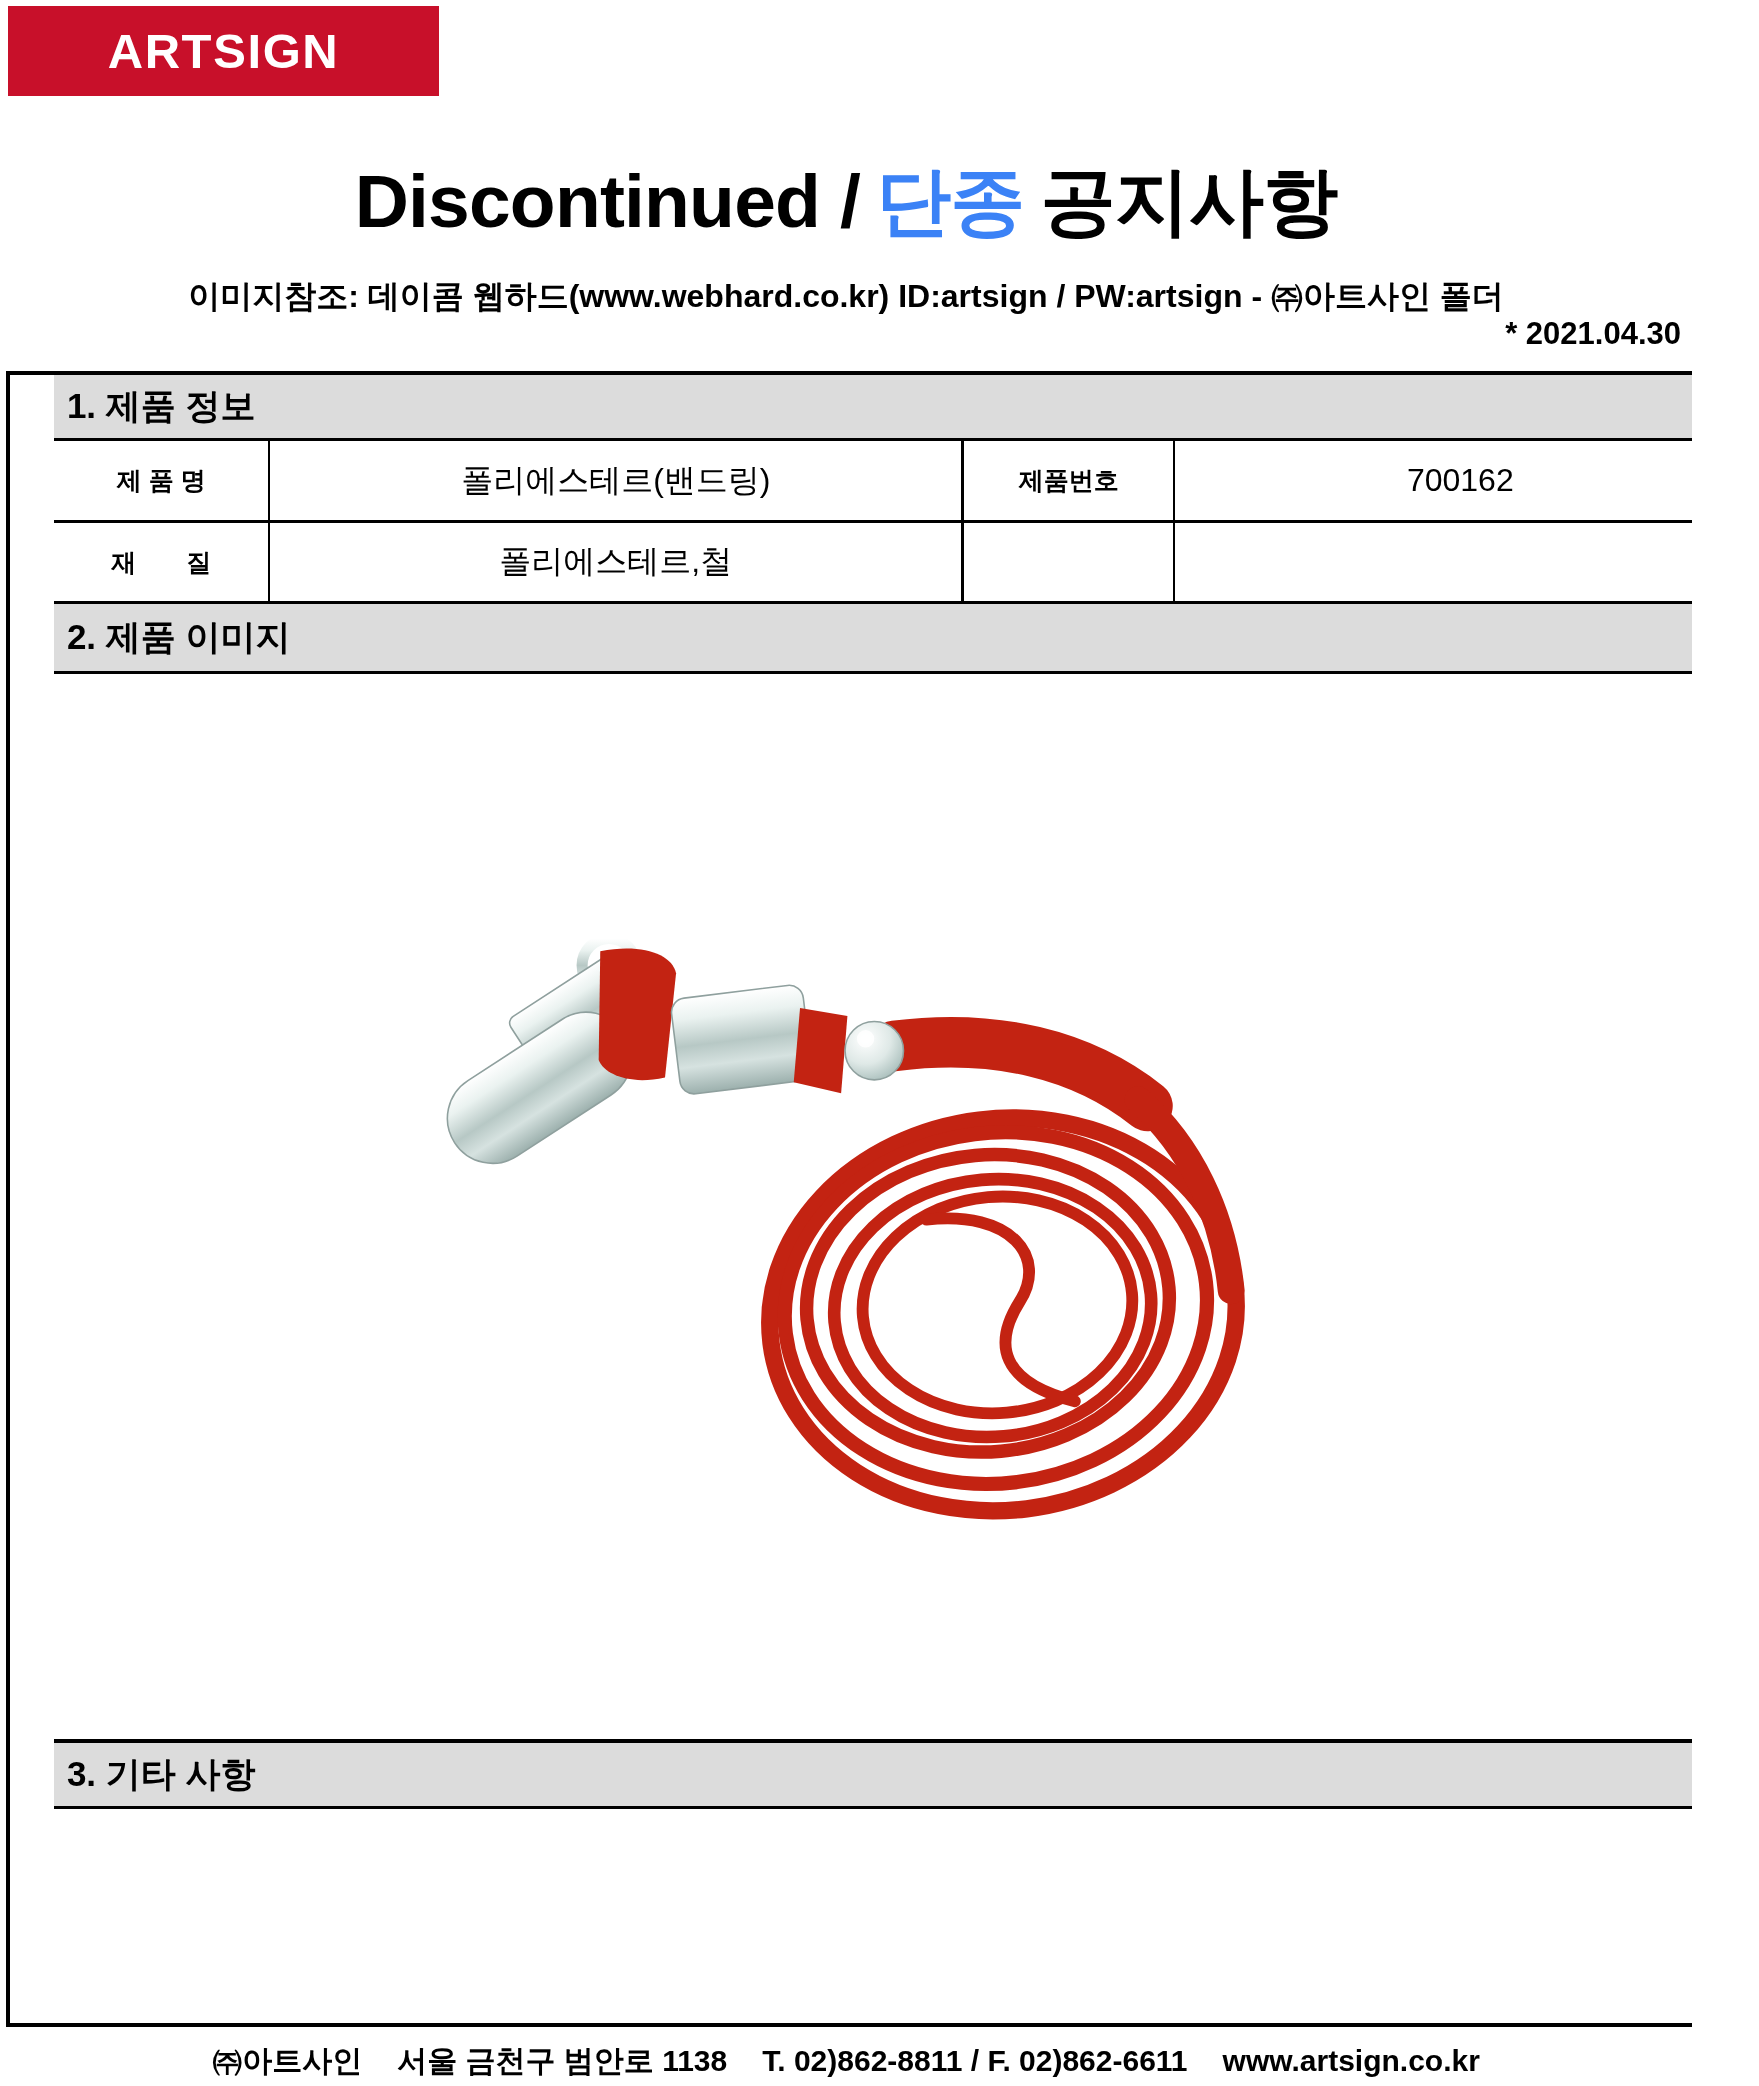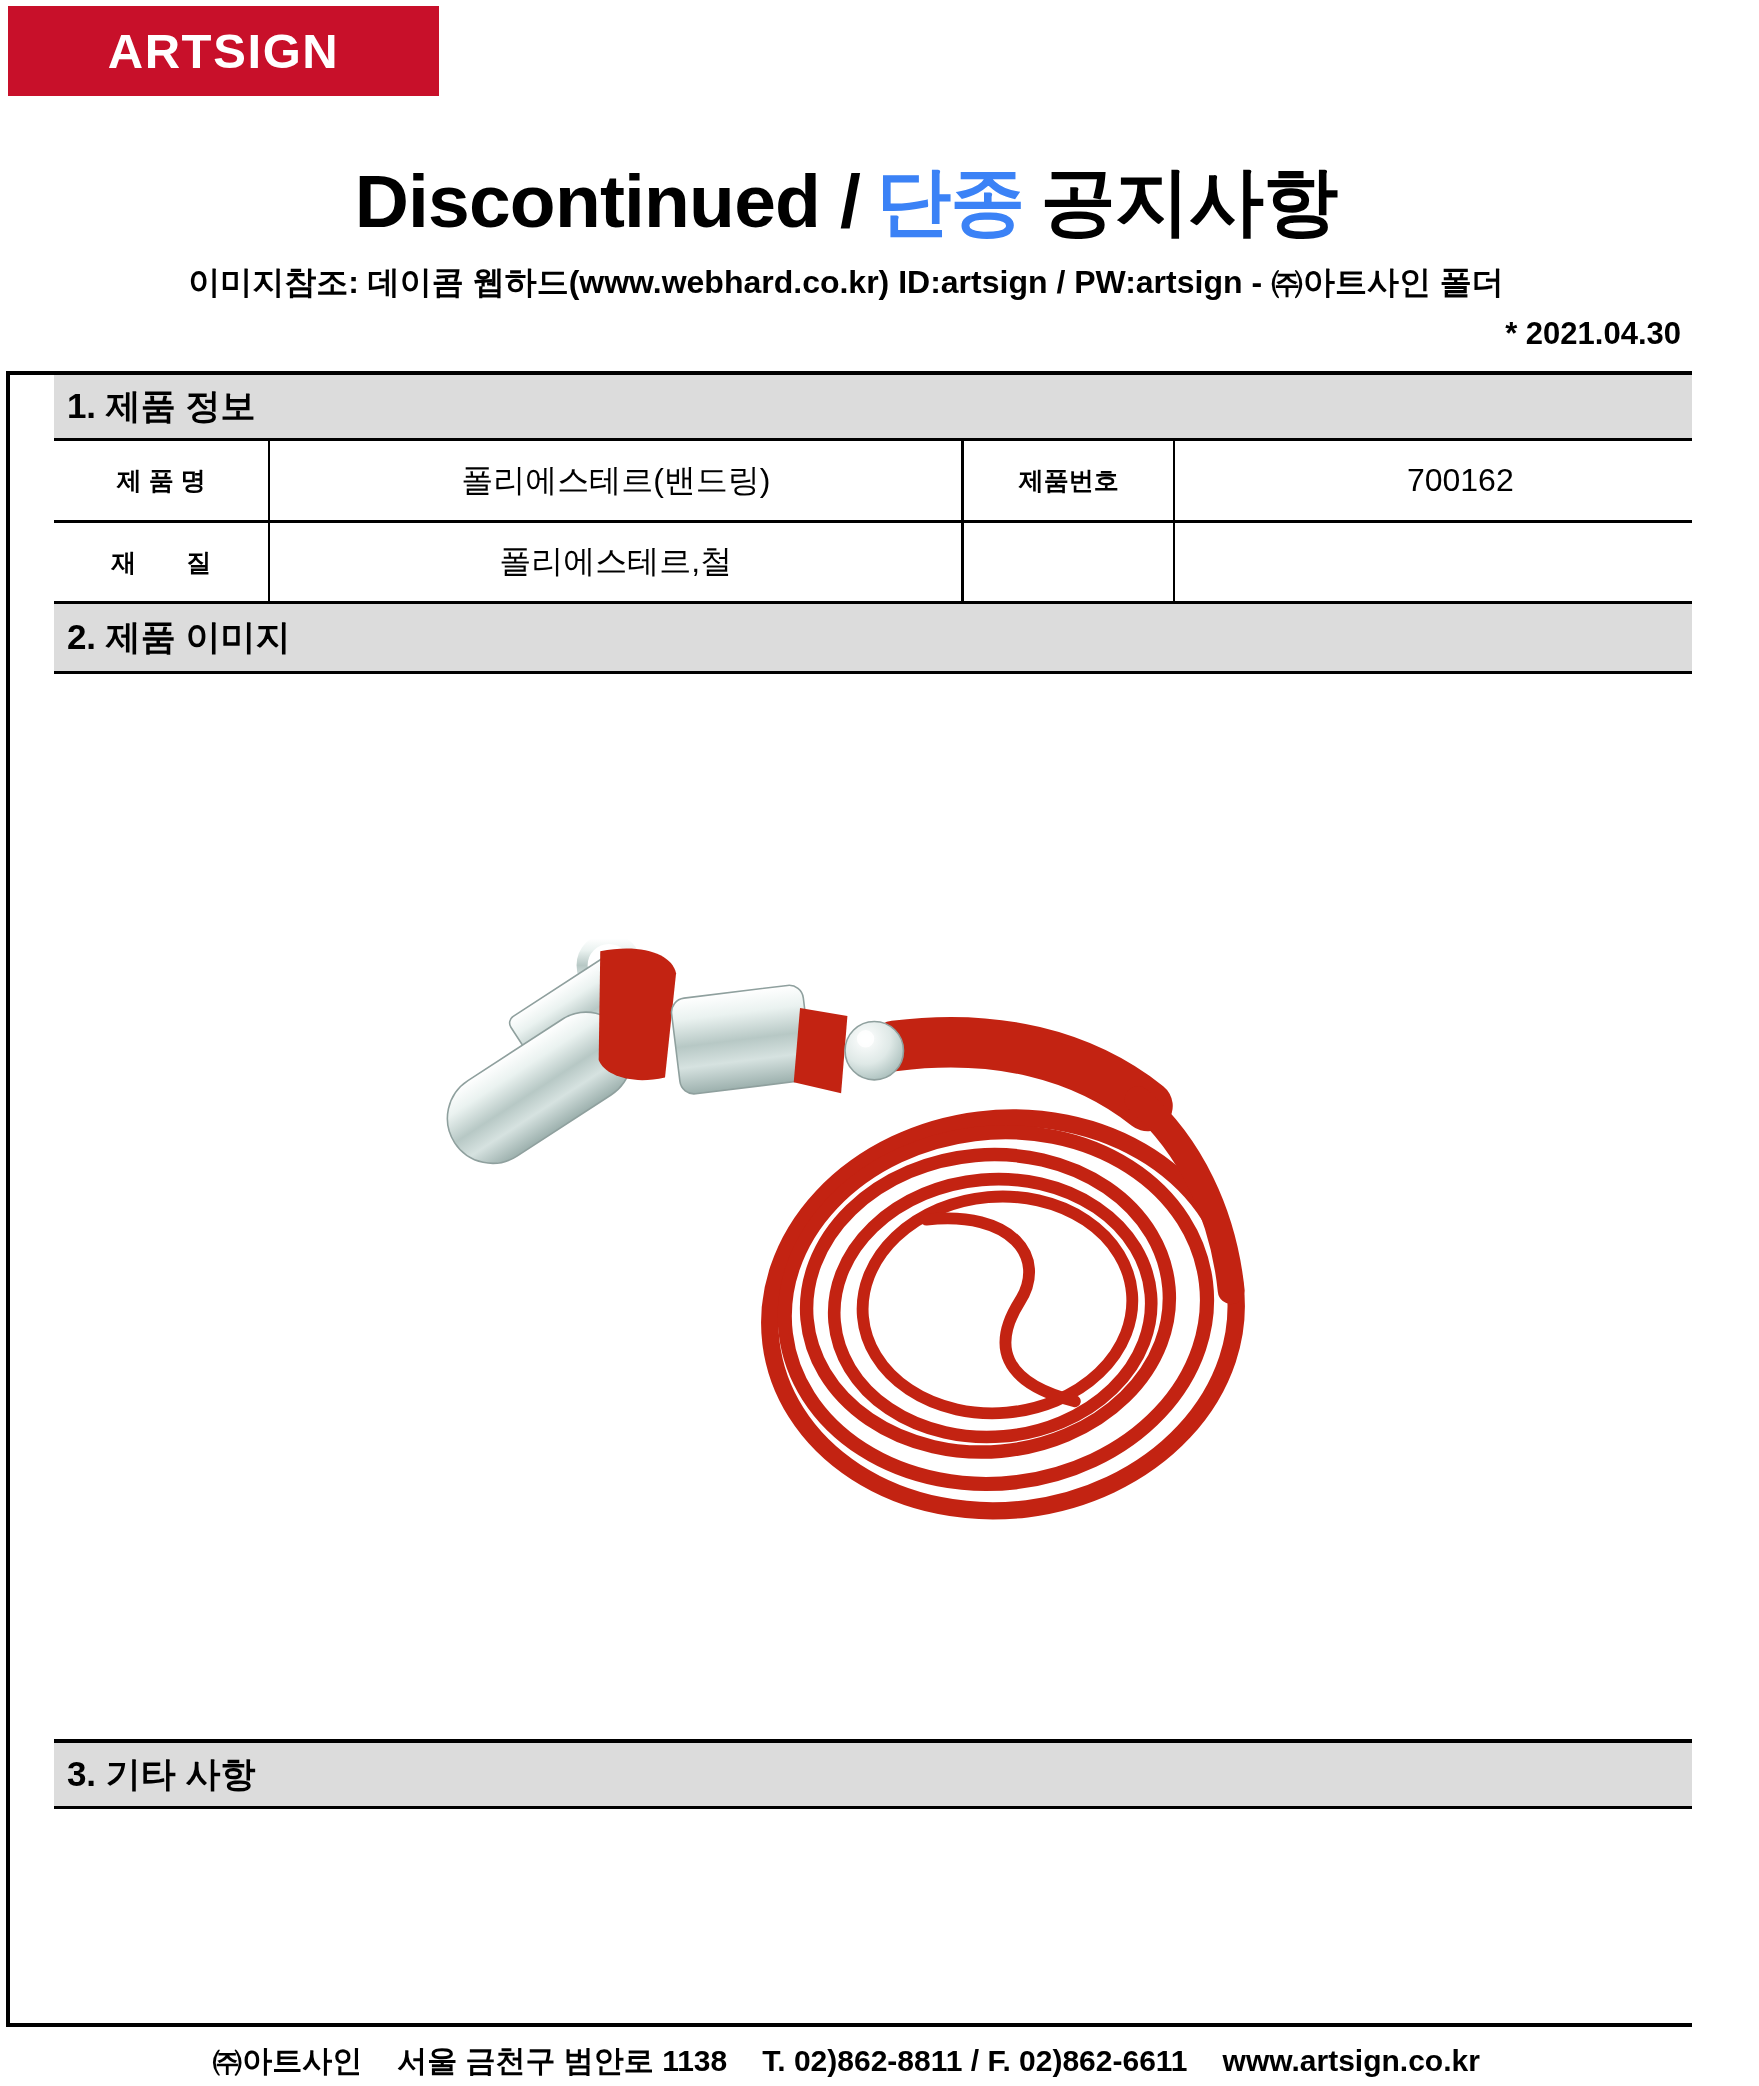--- a/index.html
+++ b/index.html
@@ -24,21 +24,21 @@
   
   .title {
     position:absolute; left:0; top:152px; width:100%;
     text-align:center; font-size:75px; font-weight:700; letter-spacing:-0.8px;
     white-space:nowrap;
   }
   .title span { margin:0 8px; }
   .title .red { color:#3b82f6; }
   
   .subtitle {
-    position:absolute; left:0; top:261px; width:100%;
+    position:absolute; left:0; top:275px; width:100%;
     text-align:center; font-size:32px; font-weight:700;
   }
   
   .rev-date {
     position:absolute; right:11px; top:316px;
     font-size:31px; font-weight:700; text-align:right;
   }
   
   .ptable {
     position:absolute; left:6.3px; top:371px;

